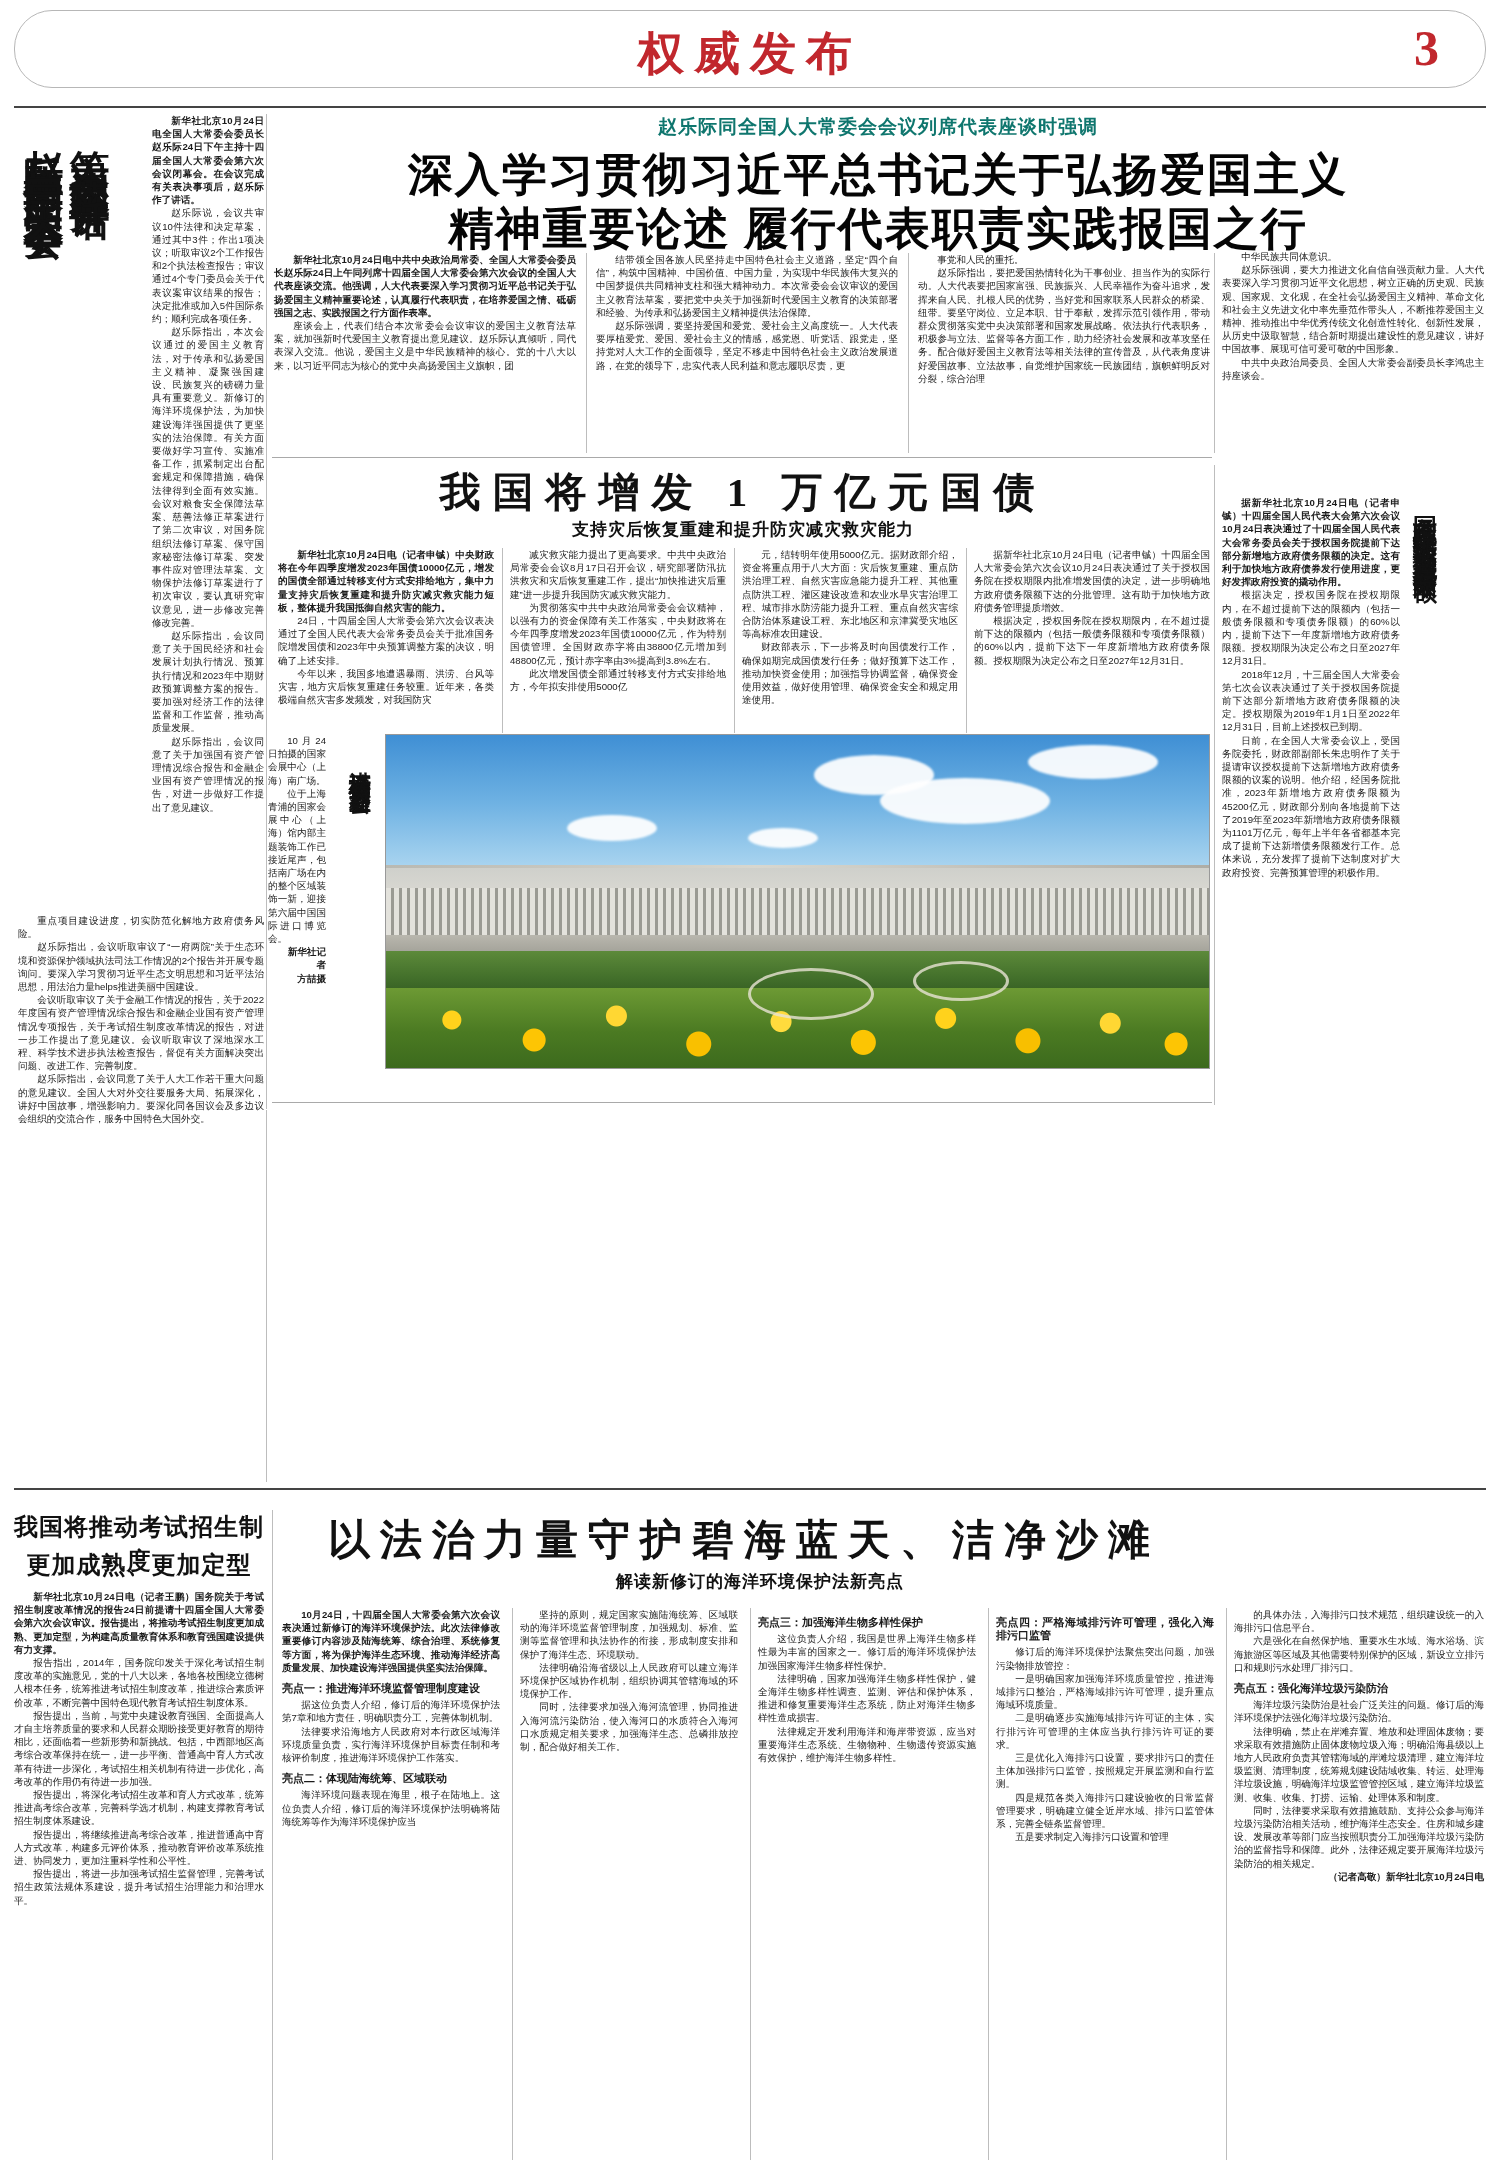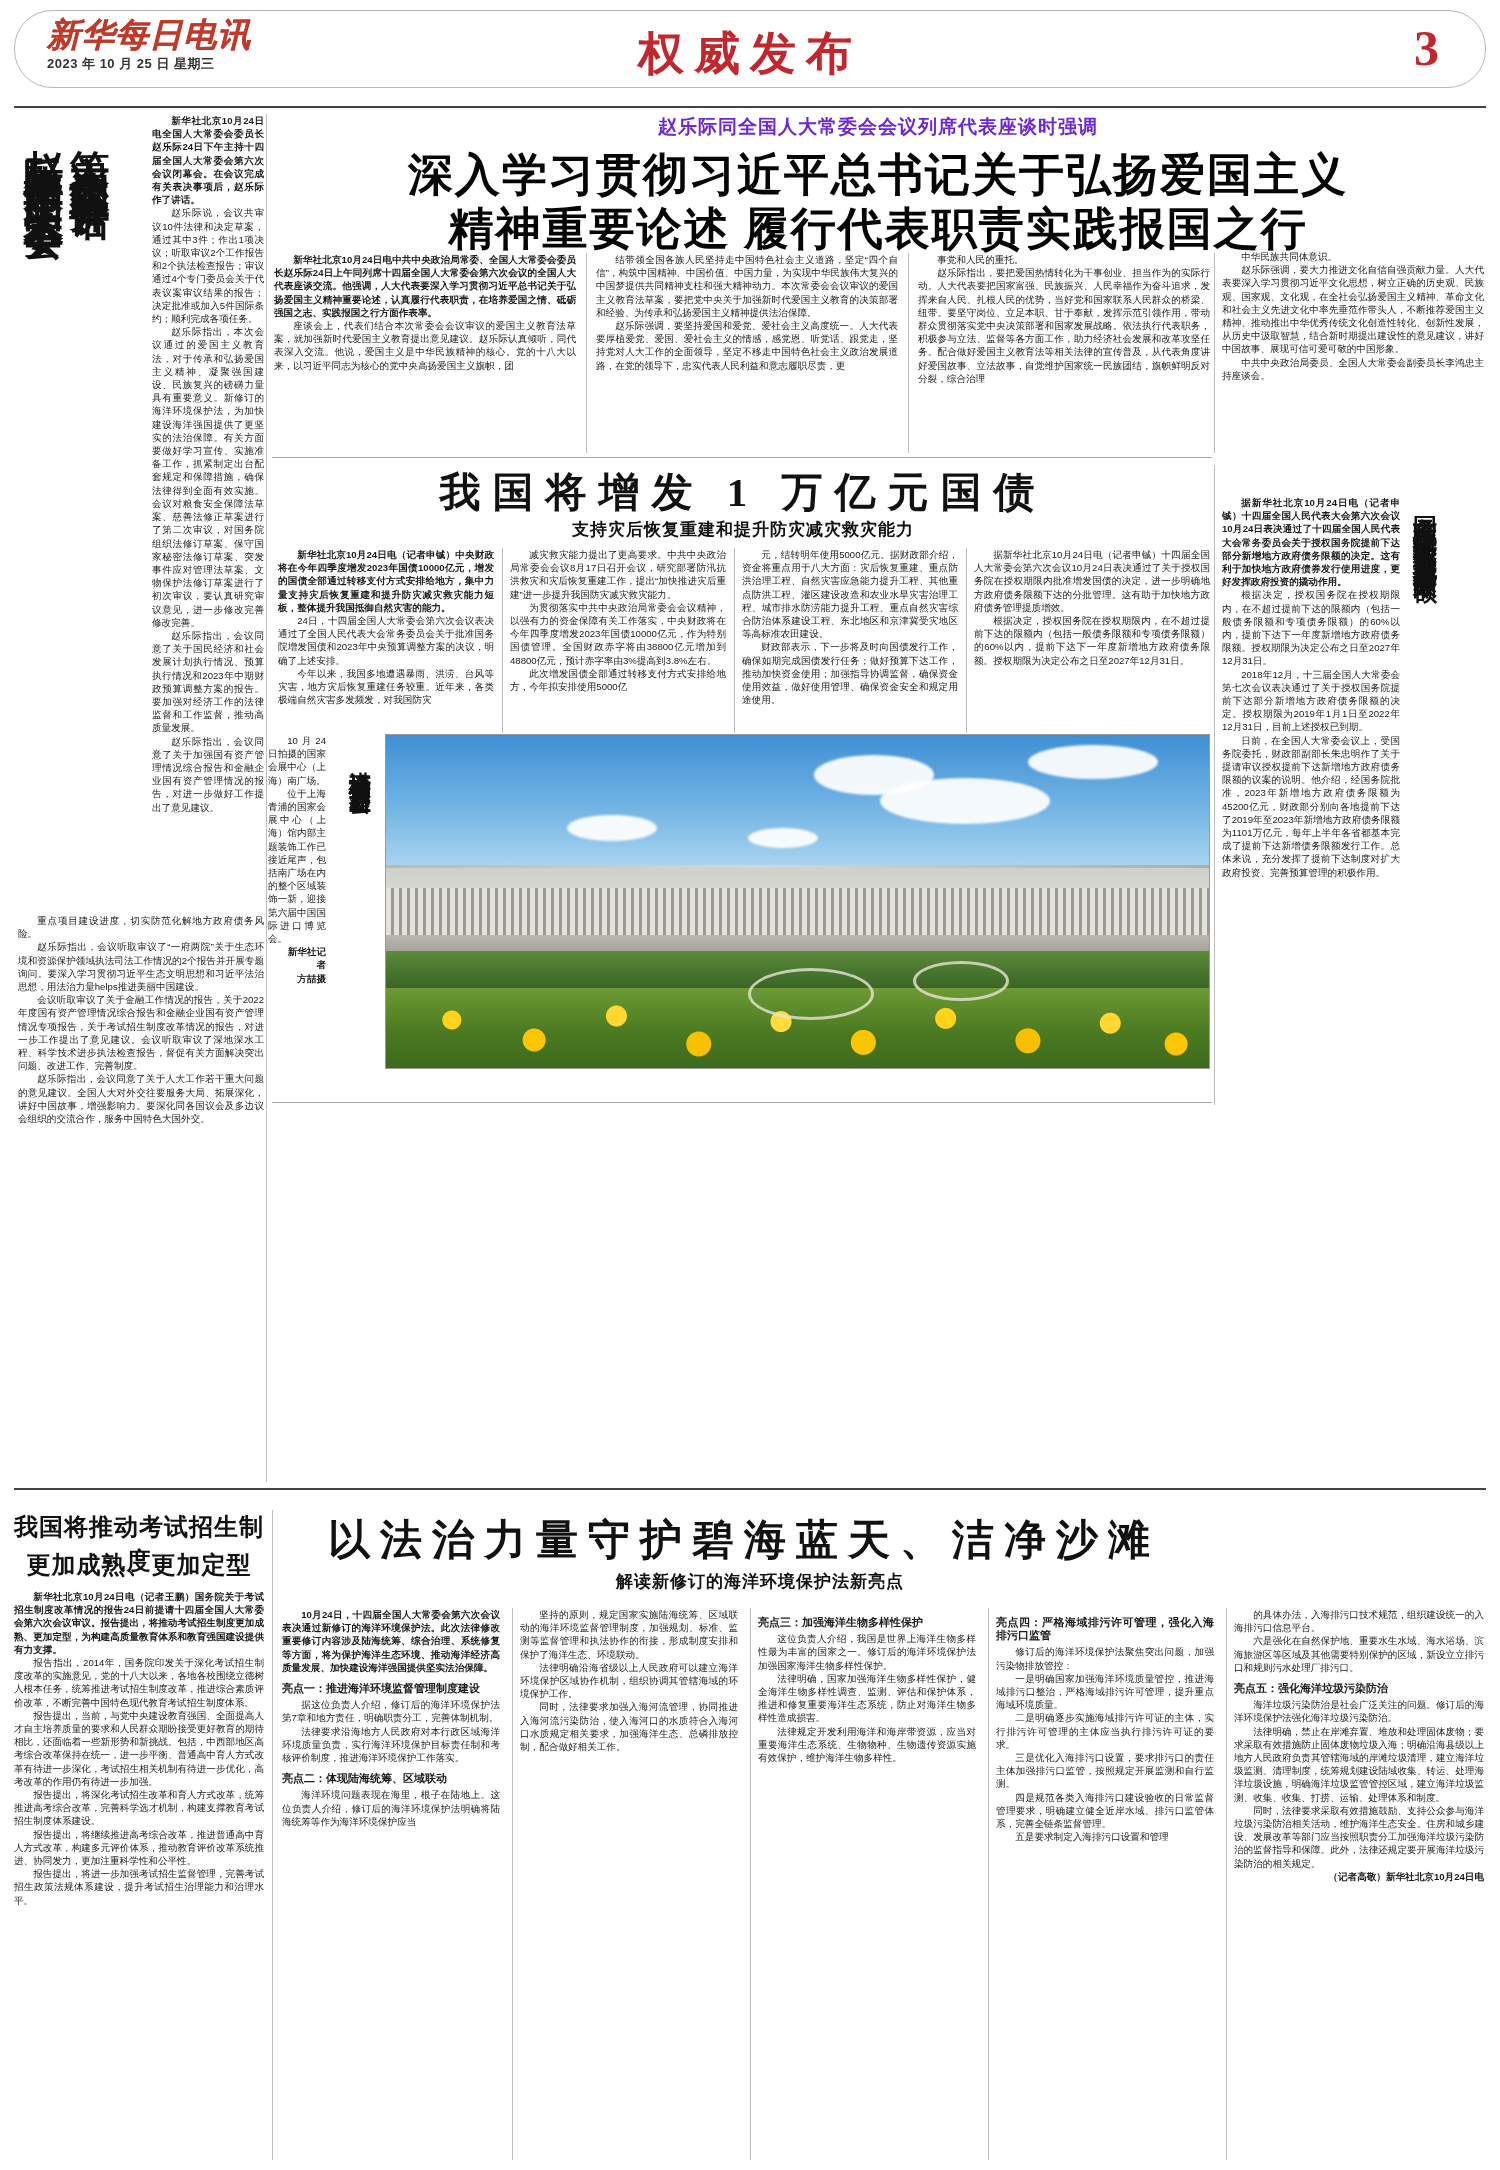--- a/index.html
+++ b/index.html
@@ -75,21 +75,21 @@
   .vh-sub{font-size:40px;line-height:46px;height:760px;}
 
   .zoneA .botcol{
     position:absolute;left:2px;top:800px;width:246px;height:300px;
   }
 
   
   .zoneB{position:absolute;left:272px;top:104px;width:1212px;}
   .kicker{
     text-align:center;font-size:19px;font-weight:bold;letter-spacing:1px;
-    font-family:"Liberation Sans","DejaVu Sans",sans-serif;margin-bottom:8px;color:#6d28d9;
+    font-family:"Liberation Sans","DejaVu Sans",sans-serif;margin-bottom:8px;color:#0f766e;
   }
   .mainhead{
     text-align:center;font-size:45px;font-weight:bold;line-height:54px;
     font-family:"Liberation Serif","DejaVu Serif",serif;letter-spacing:2px;
     color:#050505;
   }
 
   
   .bondhead{
     position:absolute;left:278px;top:455px;width:930px;text-align:center;
@@ -214,24 +214,20 @@
     font-family:"Liberation Sans","DejaVu Sans",sans-serif;
   }
   .sig{text-align:right;font-weight:bold;text-indent:0;}
 </style>
 </head>
 <body>
 
 <div class="page">
 
   <div class="masthead">
-    <div class="mast-left">
-      <div class="mast-logo">新华每日电讯</div>
-      <div class="mast-date">2023 年 10 月 25 日  星期三</div>
-    </div>
     <div class="mast-title">权威发布</div>
     <div class="mast-page">3</div>
   </div>
   <div class="hr-bold" style="left:14px;right:14px;top:96px;"></div>
 
   <div class="zoneA">
     <div class="vwrap">
       <div class="vheadline vh-sub">第六次会议闭幕会并讲话</div>
       <div class="vheadline vh-main">赵乐际主持十四届全国人大常委会</div>
     </div>

